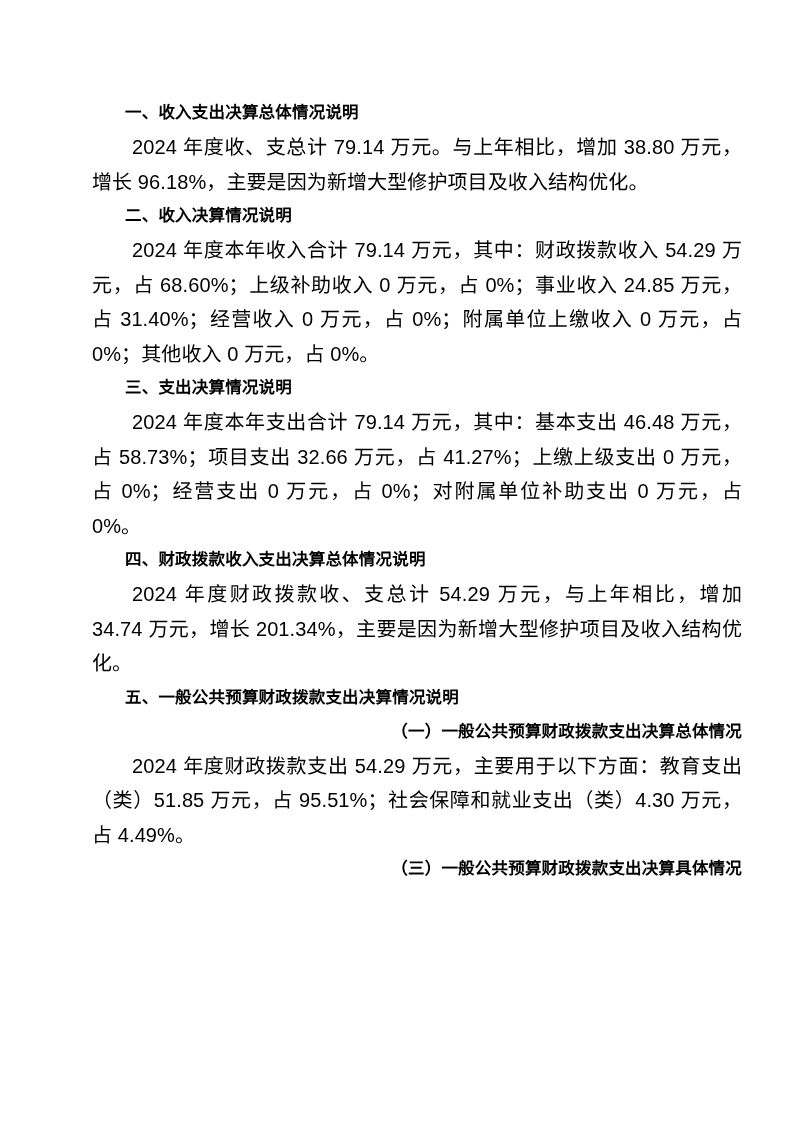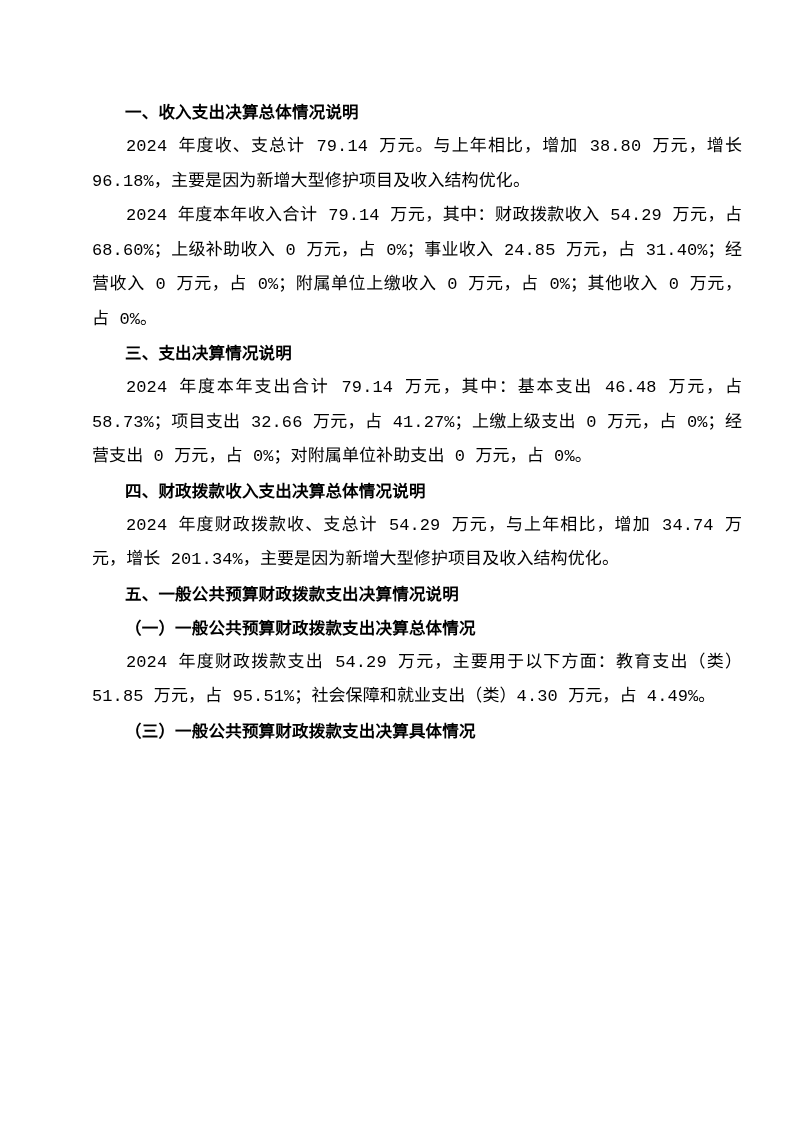--- a/index.html
+++ b/index.html
@@ -37,40 +37,42 @@
   }
   .subheading {
     font-family: "DejaVu Sans", "Liberation Sans", sans-serif;
     font-weight: bold;
     font-size: 16.5px;
     line-height: 34px;
     text-indent: 2em;
     margin: 0;
     letter-spacing: 0.2px;
     color: #000;
+    text-align: right;
   }
   .para {
-    font-family: Liberation Mono, monospace;
-    font-size: 17px;
+    font-family: Liberation Sans, sans-serif;
+    font-size: 20px;
     line-height: 34.5px;
     text-indent: 2em;
     margin: 0;
     text-align: justify;
     text-justify: inter-ideograph;
     letter-spacing: 0.1px;
     color: #000;
   }
 </style>
 </head>
 <body>
 
 <div class="page">
   <div class="doc-body" id="doc-body">
       <p class="heading">一、收入支出决算总体情况说明</p>
       <p class="para">2024 年度收、支总计 79.14 万元。与上年相比，增加 38.80 万元，增长 96.18%，主要是因为新增大型修护项目及收入结构优化。</p>
+      <p class="heading">二、收入决算情况说明</p>
       <p class="para">2024 年度本年收入合计 79.14 万元，其中：财政拨款收入 54.29 万元，占 68.60%；上级补助收入 0 万元，占 0%；事业收入 24.85 万元，占 31.40%；经营收入 0 万元，占 0%；附属单位上缴收入 0 万元，占 0%；其他收入 0 万元，占 0%。</p>
       <p class="heading">三、支出决算情况说明</p>
       <p class="para">2024 年度本年支出合计 79.14 万元，其中：基本支出 46.48 万元，占 58.73%；项目支出 32.66 万元，占 41.27%；上缴上级支出 0 万元，占 0%；经营支出 0 万元，占 0%；对附属单位补助支出 0 万元，占 0%。</p>
       <p class="heading">四、财政拨款收入支出决算总体情况说明</p>
       <p class="para">2024 年度财政拨款收、支总计 54.29 万元，与上年相比，增加 34.74 万元，增长 201.34%，主要是因为新增大型修护项目及收入结构优化。</p>
       <p class="heading">五、一般公共预算财政拨款支出决算情况说明</p>
       <p class="subheading">（一）一般公共预算财政拨款支出决算总体情况</p>
       <p class="para">2024 年度财政拨款支出 54.29 万元，主要用于以下方面：教育支出（类）51.85 万元，占 95.51%；社会保障和就业支出（类）4.30 万元，占 4.49%。</p>
       <p class="subheading">（三）一般公共预算财政拨款支出决算具体情况</p>
     </div>

